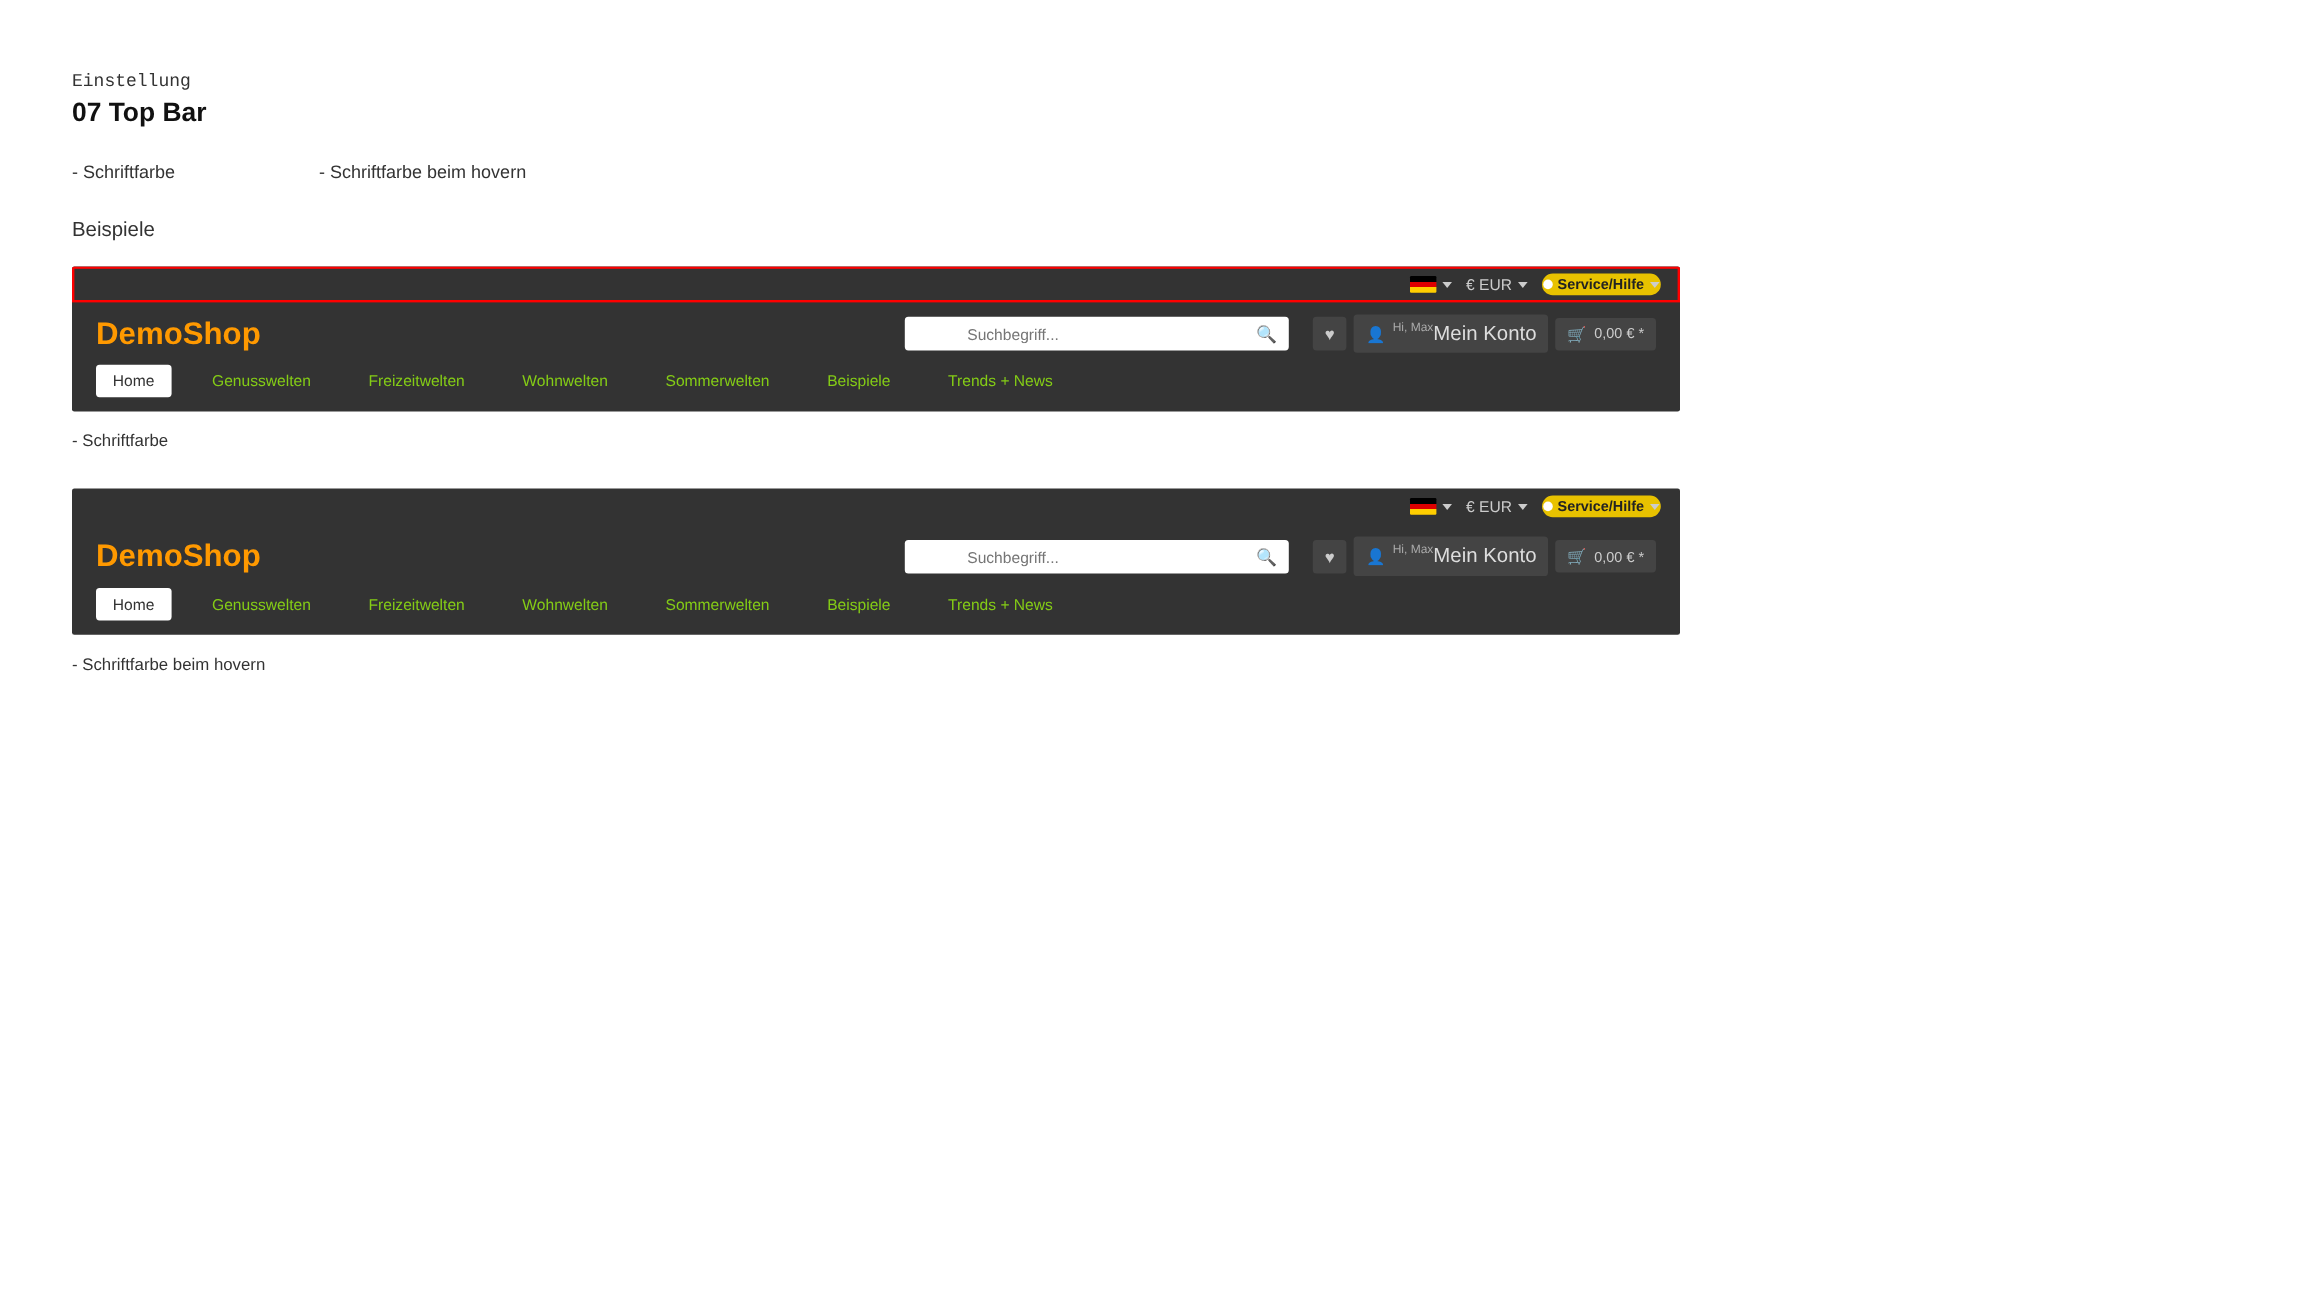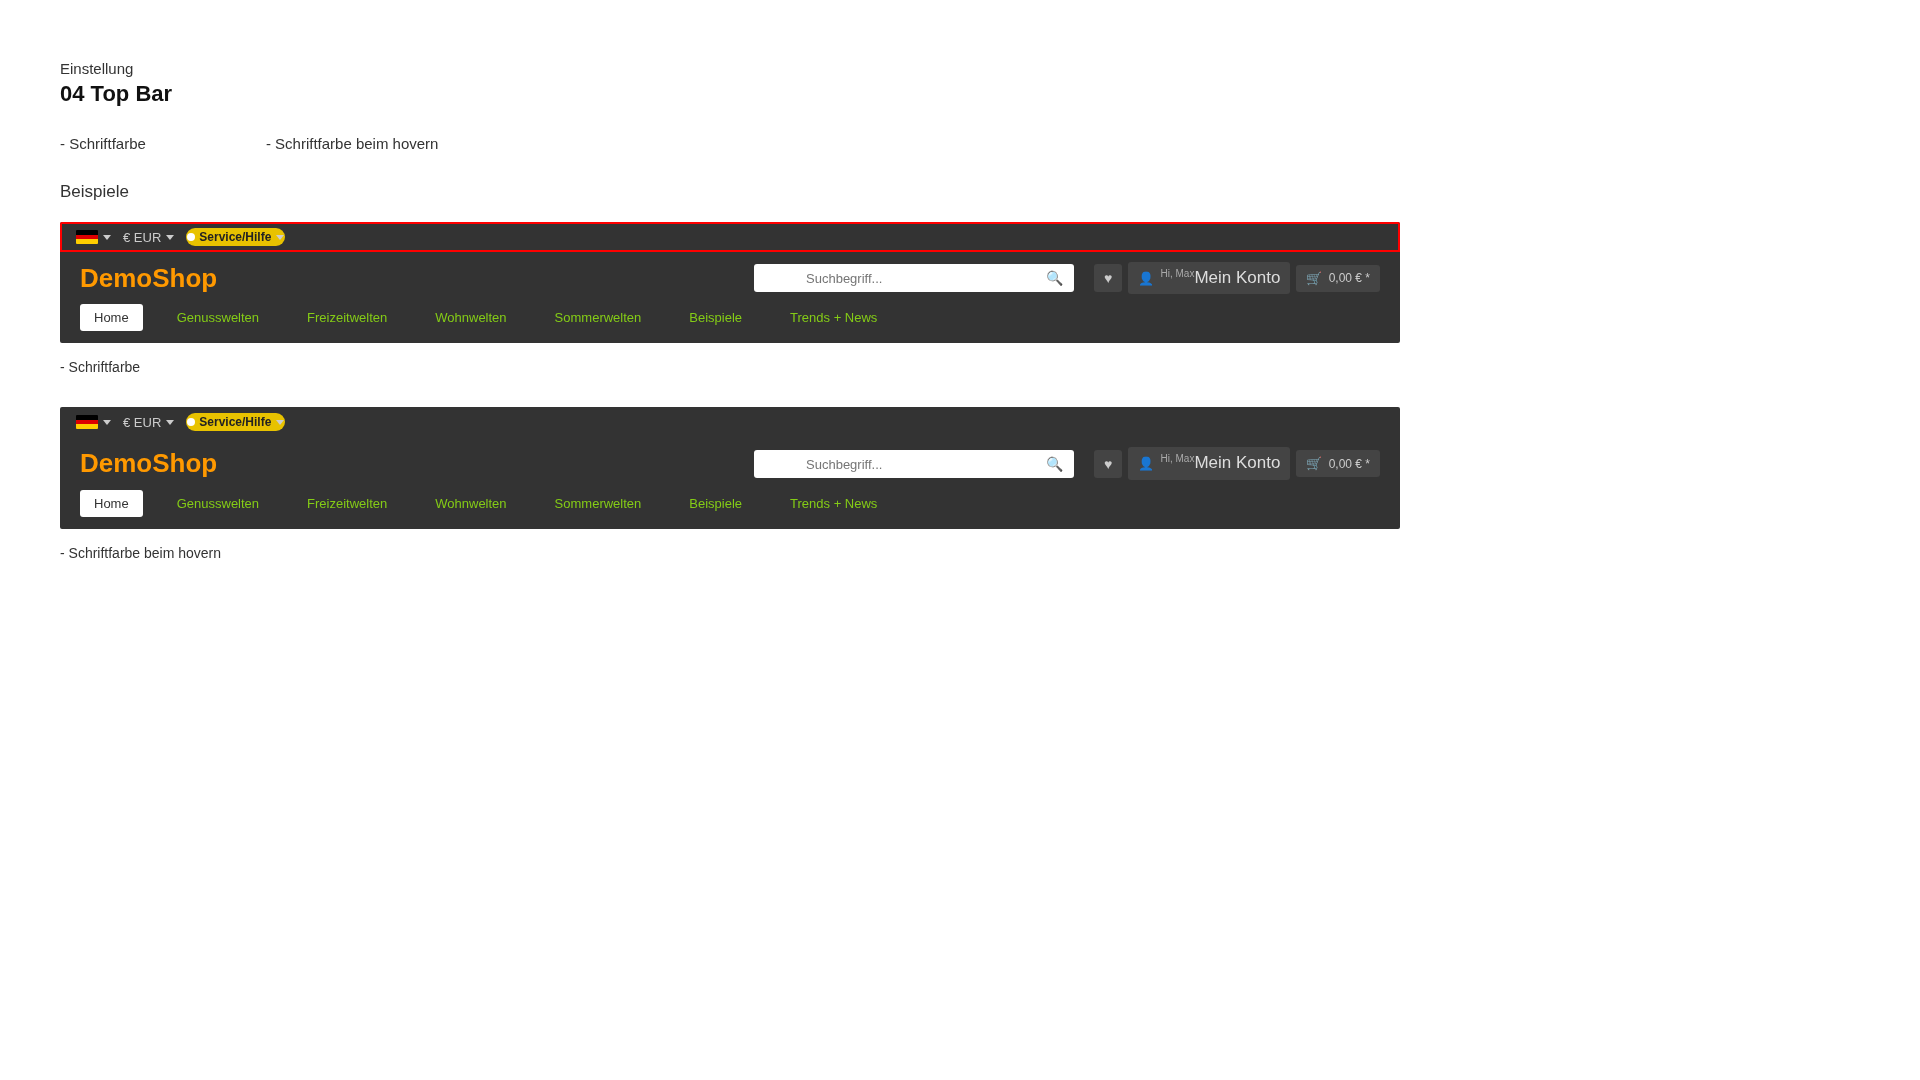--- a/index.html
+++ b/index.html
@@ -12,20 +12,21 @@
     }
 
     .page-content {
       padding: 60px 60px 40px 60px;
     }
 
     .label-small {
       font-size: 15px;
       color: #333;
       margin-bottom: 4px;
+      font-family: Liberation Mono, monospace;
     }
 
     .title-main {
       font-size: 22px;
       font-weight: bold;
       color: #111;
       margin-bottom: 28px;
     }
 
     .props-row {
@@ -49,21 +50,21 @@
     .shop-demo {
       width: 1340px;
       background: #333;
       border-radius: 2px;
       overflow: hidden;
       margin-bottom: 16px;
     }
 
     .top-bar {
       display: flex;
-      justify-content: flex-start;
+      justify-content: flex-end;
       align-items: center;
       padding: 6px 16px;
       gap: 12px;
     }
 
     .top-bar-item {
       display: flex;
       align-items: center;
       gap: 4px;
       color: #ccc;
@@ -230,21 +231,21 @@
     .examples-section {
       margin-top: 10px;
     }
   </style>
 </head>
 <body>
 
 <div class="page-content">
 
   <div class="label-small">Einstellung</div>
-  <div class="title-main">04 Top Bar</div>
+  <div class="title-main">07 Top Bar</div>
 
   <div class="props-row">
     <div class="prop-item">- Schriftfarbe</div>
     <div class="prop-item">- Schriftfarbe beim hovern</div>
   </div>
 
   <div class="section-title">Beispiele</div>
 
   <div class="examples-section">
 

